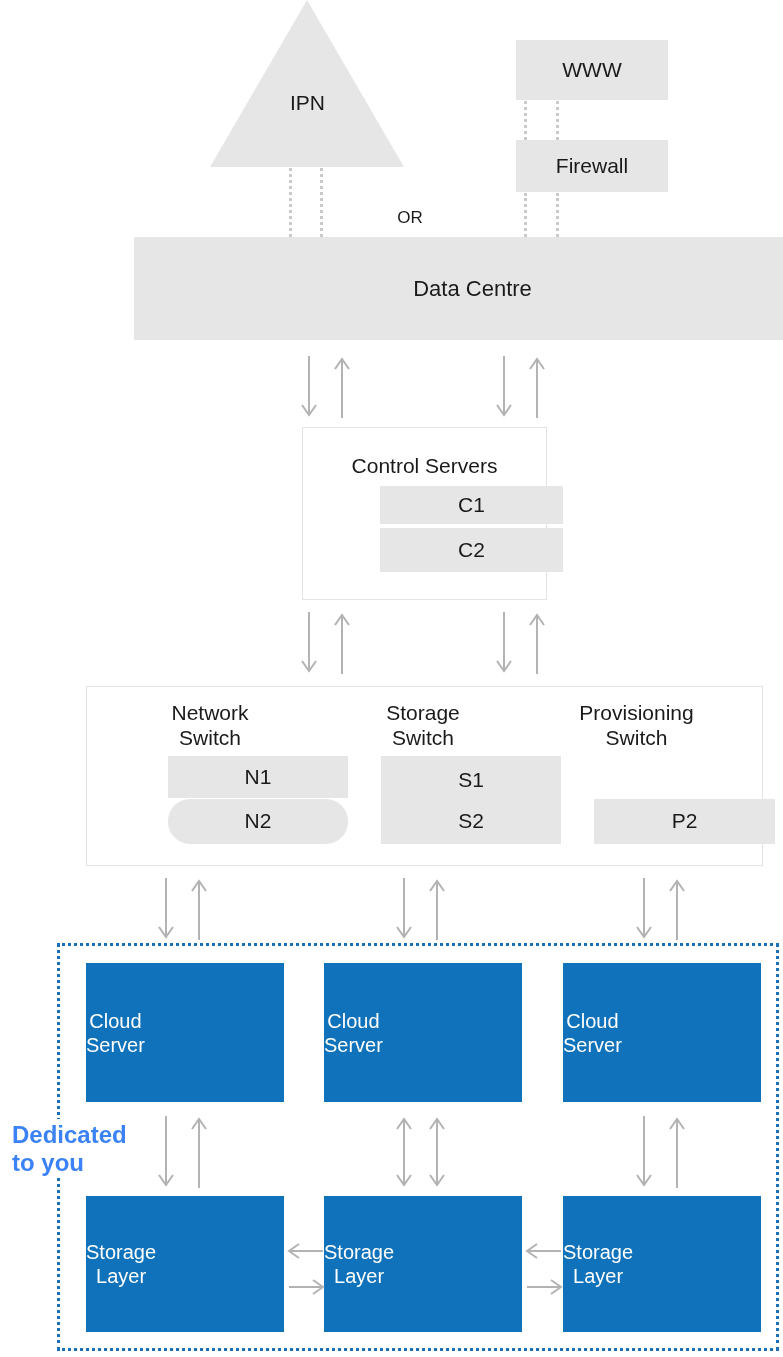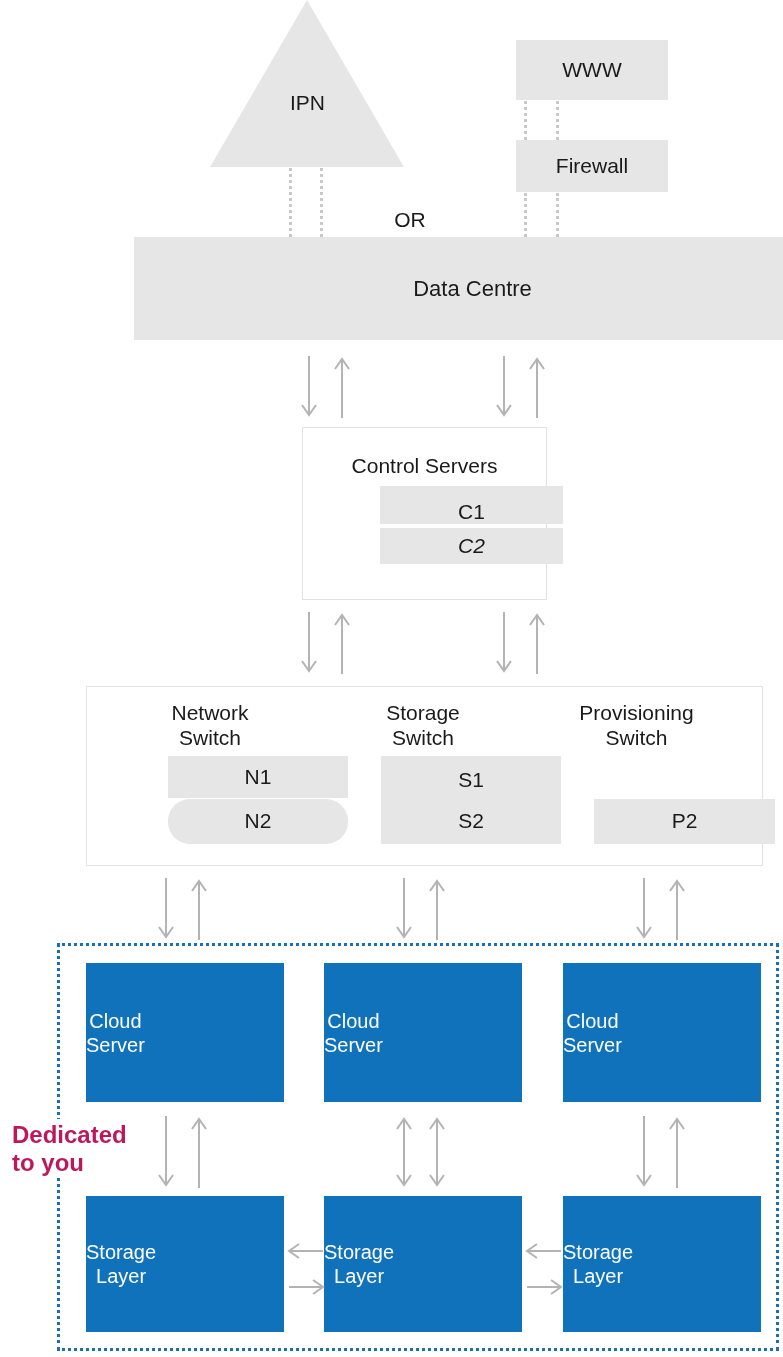--- a/index.html
+++ b/index.html
@@ -7,33 +7,33 @@
        font-family:"Liberation Sans","DejaVu Sans",sans-serif;color:#1a1a1a;}
   .stage{position:absolute;left:0;top:0;width:783px;height:1357px;}
 
   
   .greybox{position:absolute;background:#e6e6e6;display:flex;align-items:center;
            justify-content:center;text-align:center;font-size:21px;color:#1a1a1a;line-height:1.15;margin-left:48px;}
   .bluebox{position:absolute;background:#0f72ba;display:flex;align-items:center;
            text-align:center;font-size:20px;color:#ffffff;line-height:1.2;}
   .whitepanel{position:absolute;background:#ffffff;border:1px solid #e3e3e3;box-sizing:border-box;}
   .caption{position:absolute;text-align:center;font-size:21px;color:#1a1a1a;line-height:1.2;}
-  .plain{position:absolute;text-align:center;font-size:21px;color:#1a1a1a;}
+  .plain{position:absolute;text-align:center;font-size:17px;color:#1a1a1a;}
 
   
   .triangle{position:absolute;width:0;height:0;}
   .tri-label{position:absolute;font-size:21px;color:#1a1a1a;text-align:center;}
 
   
   .dotline{position:absolute;width:0;border-left:3px dotted #c9c9c9;}
 
   
   .dedicated-box{position:absolute;border:3px dotted #1a6fb5;box-sizing:border-box;
                  background:transparent;}
-  .dedicated-label{position:absolute;font-size:24px;font-weight:bold;color:#be185d;
+  .dedicated-label{position:absolute;font-size:24px;font-weight:bold;color:#3b82f6;
                    line-height:1.15;background:#ffffff;padding:2px 4px;text-align:left;}
 
   
   .arrow{position:absolute;}
   .harrow{position:absolute;}
 </style>
 </head>
 <body>
 
 <div class="stage">
@@ -76,24 +76,24 @@
     <g stroke="#b3b3b3" stroke-width="2" fill="none">
       <line x1="14" y1="4" x2="14" y2="62"></line>
         <polyline points="7,53 14,63 21,53"></polyline>
       <line x1="47" y1="66" x2="47" y2="8"></line>
         <polyline points="40,17 47,7 54,17"></polyline>
     </g>
   </svg>
 
   <div class="whitepanel" style="left:302px;top:427px;width:245px;height:173px;"></div>
   <div class="caption" style="left:302px;top:453px;width:245px;font-size:21px;">Control Servers</div>
-  <div class="greybox" style="left:332px;top:486px;width:183px;height:38px;align-items:flex-end;">
+  <div class="greybox" style="left:332px;top:486px;width:183px;height:38px;">
     <span>C1</span>
   </div>
-  <div class="greybox" style="left:332px;top:528px;width:183px;height:36px;font-style:italic;">
+  <div class="greybox" style="left:332px;top:528px;width:183px;height:44px;">
     <span>C2</span>
   </div>
 
   <svg class="arrow" width="70" height="70" style="left:295px;top:608px;" viewBox="0 0 70 70">
     <g stroke="#b3b3b3" stroke-width="2" fill="none">
       <line x1="14" y1="4" x2="14" y2="62"></line>
         <polyline points="7,53 14,63 21,53"></polyline>
       <line x1="47" y1="66" x2="47" y2="8"></line>
         <polyline points="40,17 47,7 54,17"></polyline>
     </g>

